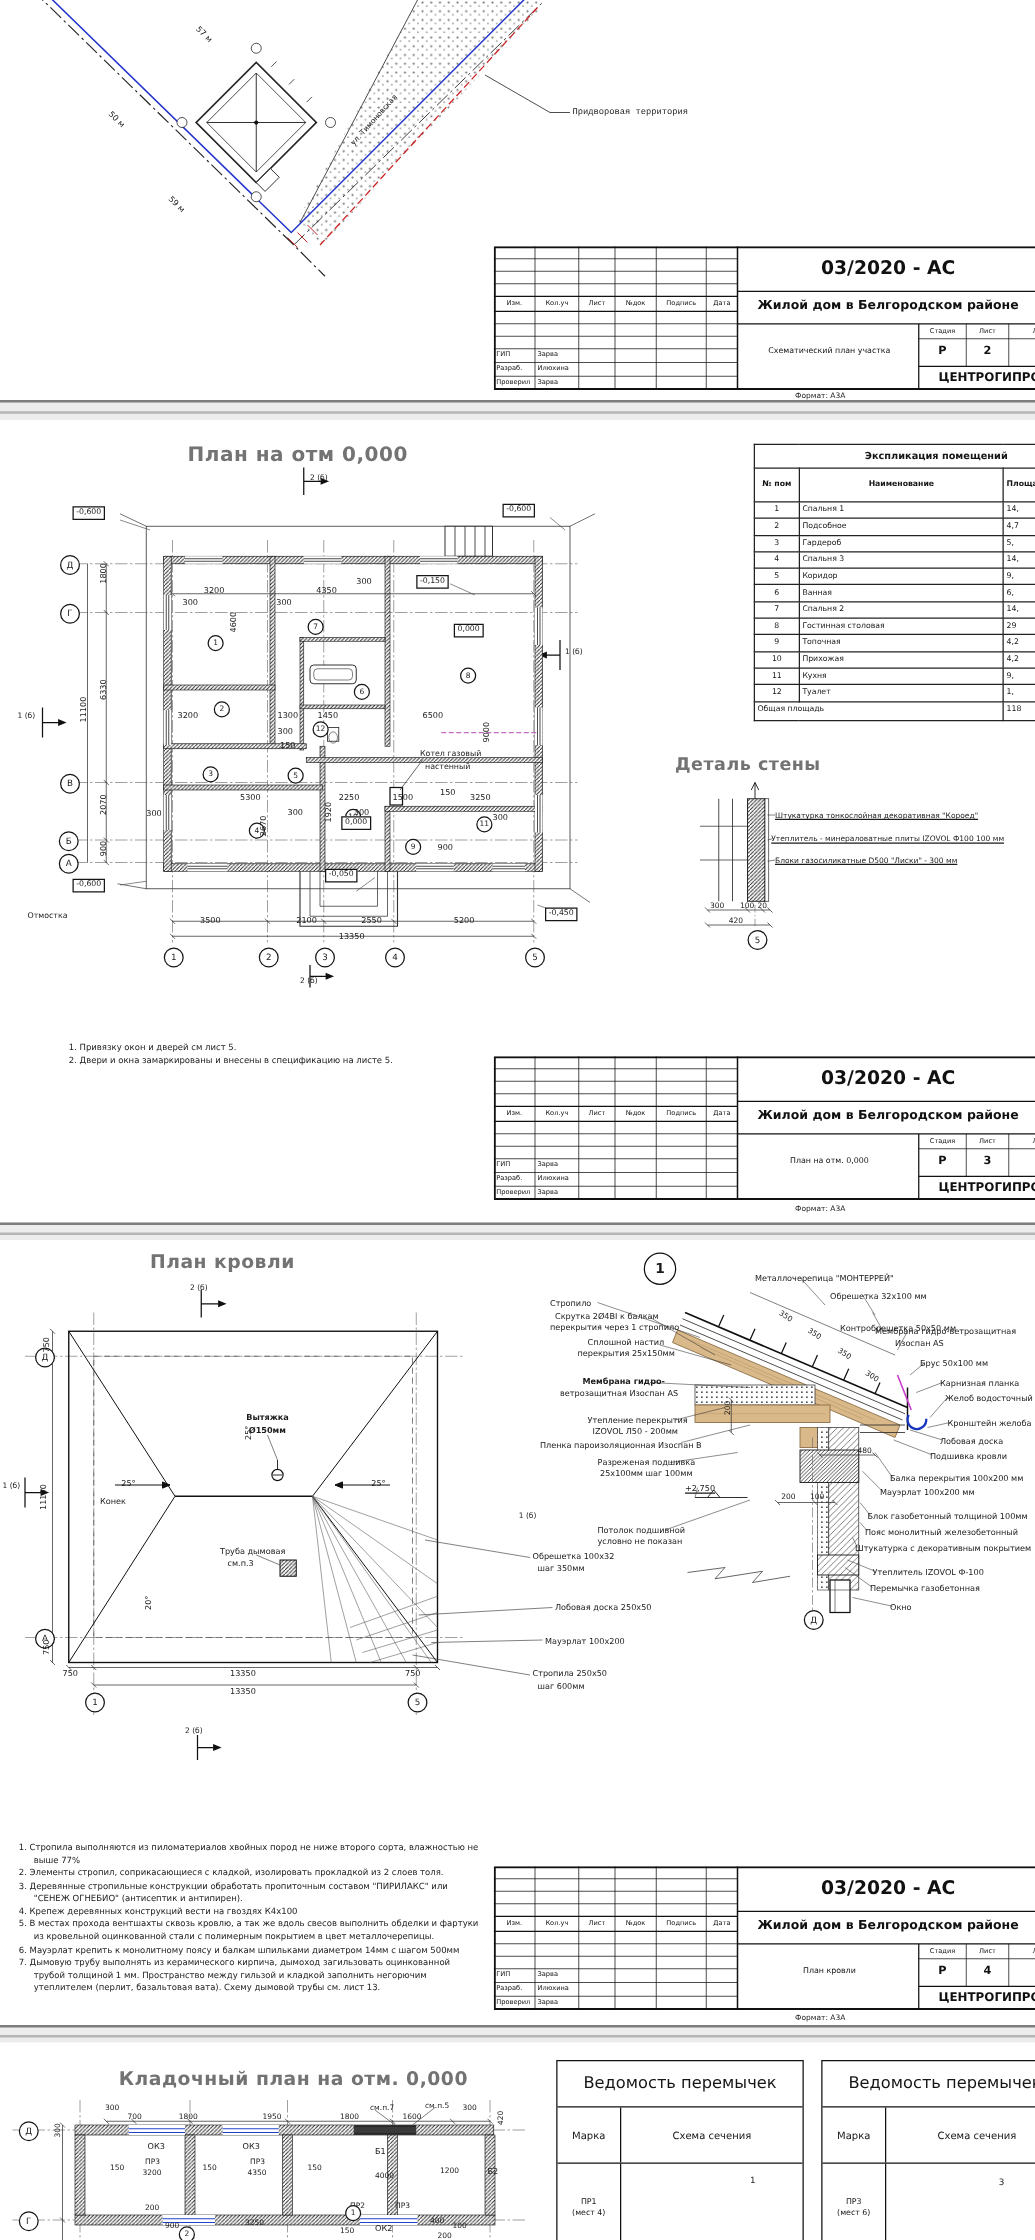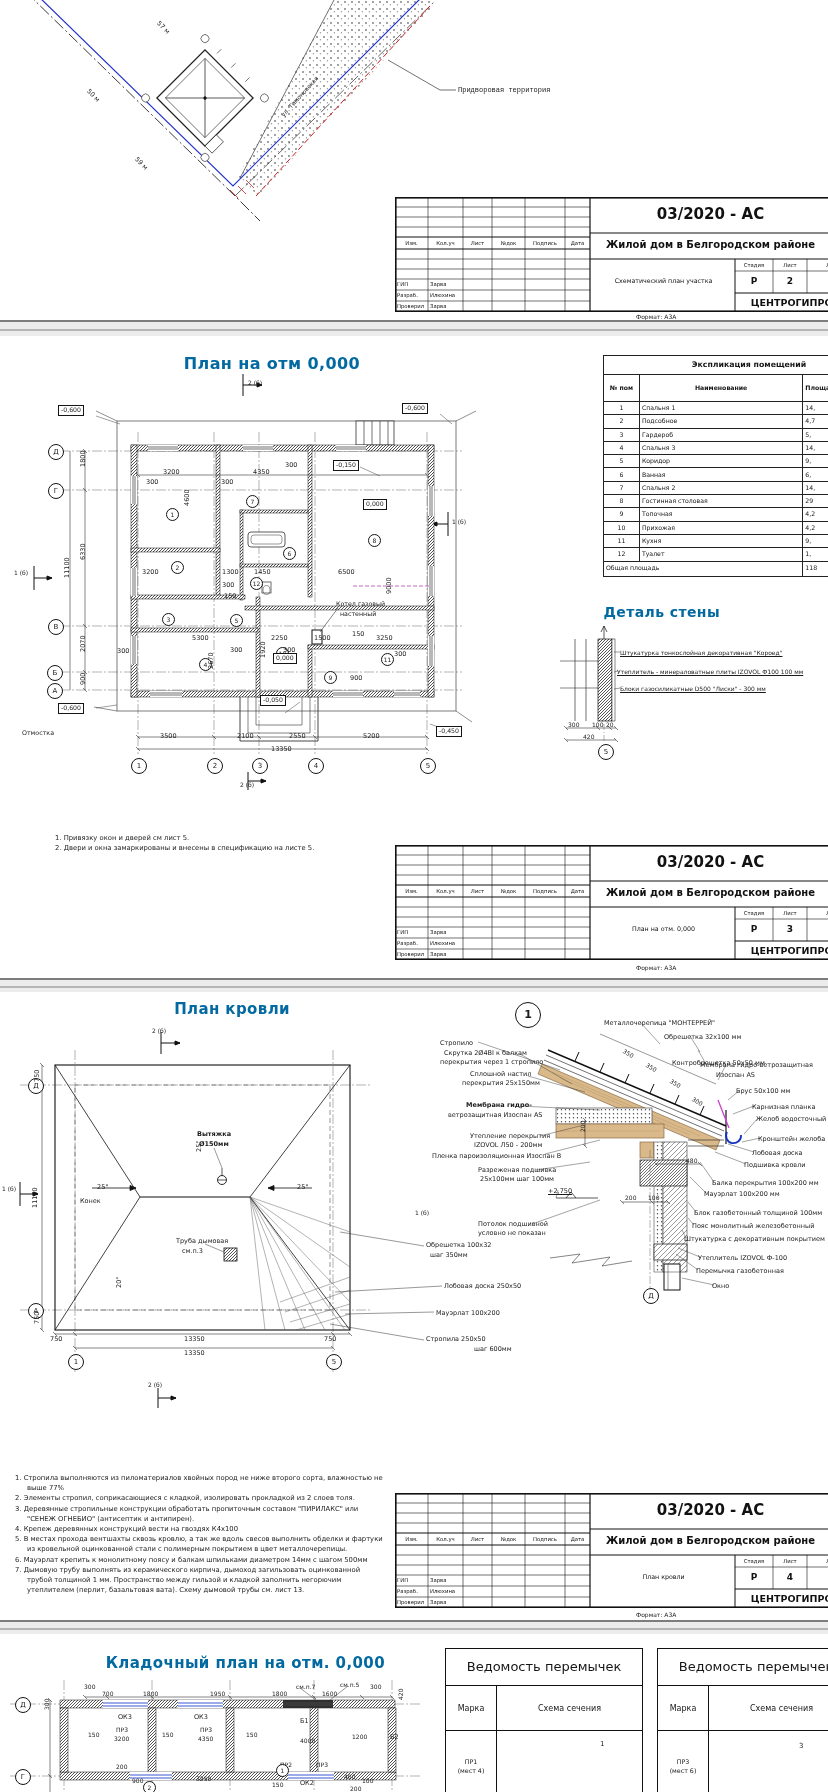--- a/index.html
+++ b/index.html
@@ -8,21 +8,21 @@
   .sheet{position:absolute;left:0;width:828px;background:#fff;overflow:hidden}
   .sep{position:absolute;left:0;width:828px;background:#ececec;border-top:2px solid #7d7d7d;border-bottom:2px solid #8a8a8a}
   .sep .mid{position:absolute;left:0;top:45%;width:100%;height:2px;background:#b5b5b5}
   svg{position:absolute;left:0;top:0}
   .lbl{position:absolute;font-size:6.5px;line-height:1.15;white-space:pre;transform-origin:0 0;color:#1b1b1b}
   .lbl.elev{border:1px solid #151515;padding:0 2px;background:#fff;font-size:6.2px;line-height:1.4}
   .lbl.ax{width:14px;height:14px;border:1px solid #151515;border-radius:50%;text-align:center;line-height:14px;font-size:7px;background:#fff}
   .lbl.rm{width:11px;height:11px;border:1px solid #151515;border-radius:50%;text-align:center;line-height:11px;font-size:6px;background:#fff}
   .lbl.det{width:24px;height:24px;border:1.4px solid #111;border-radius:50%;text-align:center;line-height:24px;font-size:11px;font-weight:bold;background:#fff}
   .lbl.und{text-decoration:underline}
-  .ttl{position:absolute;font-weight:bold;text-align:right;letter-spacing:.4px;color:#0369a1}
+  .ttl{position:absolute;font-weight:bold;text-align:left;letter-spacing:.4px;color:#737373}
   .tb{position:absolute;width:436px;height:115px;background:#fff}
   .tc{position:absolute;font-size:5.3px;text-align:center;white-space:nowrap;color:#111}
   .fmt{position:absolute;font-size:6px;color:#222}
   .exp{position:absolute;left:603px;top:19px;width:292px;border-collapse:collapse;background:#fff}
   .exp td{border:0.8px solid #222;font-size:6.2px;padding:0 2px;height:12.3px;line-height:1}
   .exp .tt td{font-weight:bold;font-size:7.8px;text-align:center;height:18px;border-bottom:1.2px solid #222}
   .exp .hd td{font-weight:bold;font-size:6.2px;text-align:center;height:26px}
   .exp .num{text-align:center;width:32px}
   .exp .nm{width:165px}
   .exp .ar{width:90px}
@@ -545,21 +545,21 @@
       <span class="lbl" style="left: 297px; top: 192px;">25°</span>
       <span class="lbl" style="left: 196px; top: 160px; transform: rotate(-90deg);">25°</span>
       <span class="lbl" style="left: 116px; top: 296px; transform: rotate(-90deg);">20°</span>
       <span class="lbl" style="left: 176px; top: 246px;">Труба дымовая</span>
       <span class="lbl" style="left: 182px; top: 256px;">см.п.3</span>
       <span class="lbl" style="left: 426px; top: 250px;">Обрешетка 100х32</span>
       <span class="lbl" style="left: 430px; top: 260px;">шаг 350мм</span>
       <span class="lbl" style="left: 444px; top: 291px;">Лобовая доска 250х50</span>
       <span class="lbl" style="left: 436px; top: 318px;">Мауэрлат 100х200</span>
       <span class="lbl" style="left: 426px; top: 344px;">Стропила 250х50</span>
-      <span class="lbl" style="left: 430px; top: 354px; margin-left: 44px;">шаг 600мм</span>
+      <span class="lbl" style="left: 430px; top: 354px;">шаг 600мм</span>
       <span class="lbl" style="left: 50px; top: 344px;">750</span>
       <span class="lbl" style="left: 184px; top: 344px;">13350</span>
       <span class="lbl" style="left: 324px; top: 344px;">750</span>
       <span class="lbl" style="left: 184px; top: 358px;">13350</span>
       <span class="lbl" style="left: 34px; top: 90px; transform: rotate(-90deg);">750</span>
       <span class="lbl" style="left: 32px; top: 216px; transform: rotate(-90deg);">11100</span>
       <span class="lbl" style="left: 34px; top: 332px; transform: rotate(-90deg);">750</span>
       <span class="lbl" style="left: 440px; top: 48px;">Стропило</span>
       <span class="lbl" style="left: 444px; top: 58px;">Скрутка 2Ø4ВI к балкам</span>
       <span class="lbl" style="left: 440px; top: 67px;">перекрытия через 1 стропило</span>

